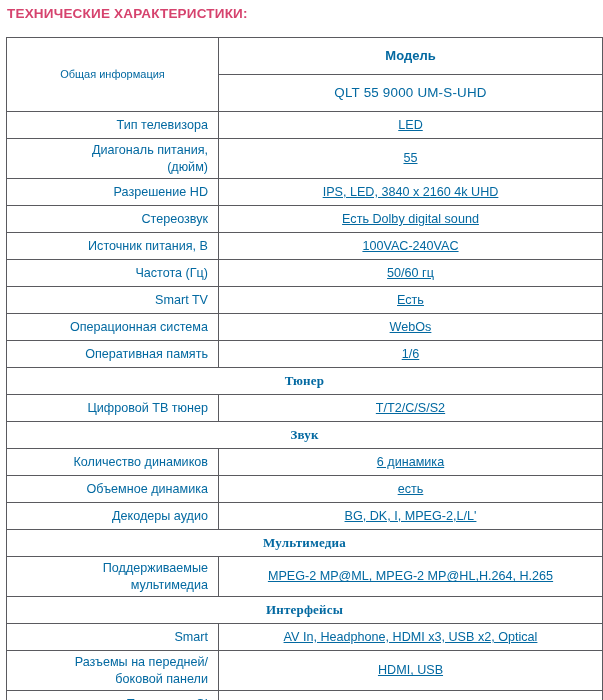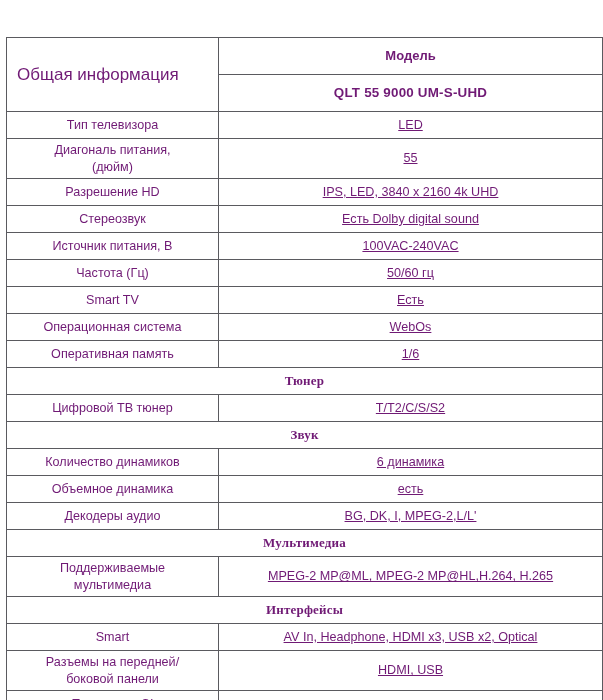--- a/index.html
+++ b/index.html
@@ -50,54 +50,54 @@
   }
 
   table.spec-table col.c-label { width: 212px; }
   table.spec-table col.c-value { width: 384px; }
 
   table.spec-table td {
     border: 1px solid #5a5a5f;
     padding: 0 10px;
     vertical-align: middle;
     line-height: 1.28;
-    color: #701a75;
+    color: #0369a1;
     background: #fff;
   }
 
   td.label {
-    text-align: center;
+    text-align: right;
     padding-left: 22px;
   }
 
   td.value {
     text-align: center;
     text-decoration: underline;
   }
 
   
   tr.r-single td { height: 26px; }
   tr.r-double td { height: 39px; }
 
   
   td.info-label {
-    text-align: left;
+    text-align: center;
     padding-left: 22px;
     height: 72px;
-    font-size: 17px;
+    font-size: 11px;
   }
   td.model-head {
     text-align: center;
     font-weight: bold;
     height: 36px;
     font-size: 13px;
   }
   td.model-value {
     text-align: center;
-    font-weight: bold;
+    font-weight: normal;
     height: 36px;
     font-size: 13.4px;
     letter-spacing: 0.2px;
   }
 
   
   td.section {
     text-align: center;
     font-weight: bold;
     height: 26px;
@@ -105,20 +105,21 @@
     letter-spacing: 0.2px;
     font-family: Liberation Serif, serif;
   }
   .pre-line { white-space: pre-line; }
 </style>
 </head>
 <body>
 
 <div class="page">
 
+  <div class="spec-title">ТЕХНИЧЕСКИЕ ХАРАКТЕРИСТИКИ:</div>
 
   <div class="spec-table-wrap">
     <table class="spec-table">
       <colgroup>
         <col class="c-label">
         <col class="c-value">
       </colgroup>
       <tbody>
 
         <tr>

